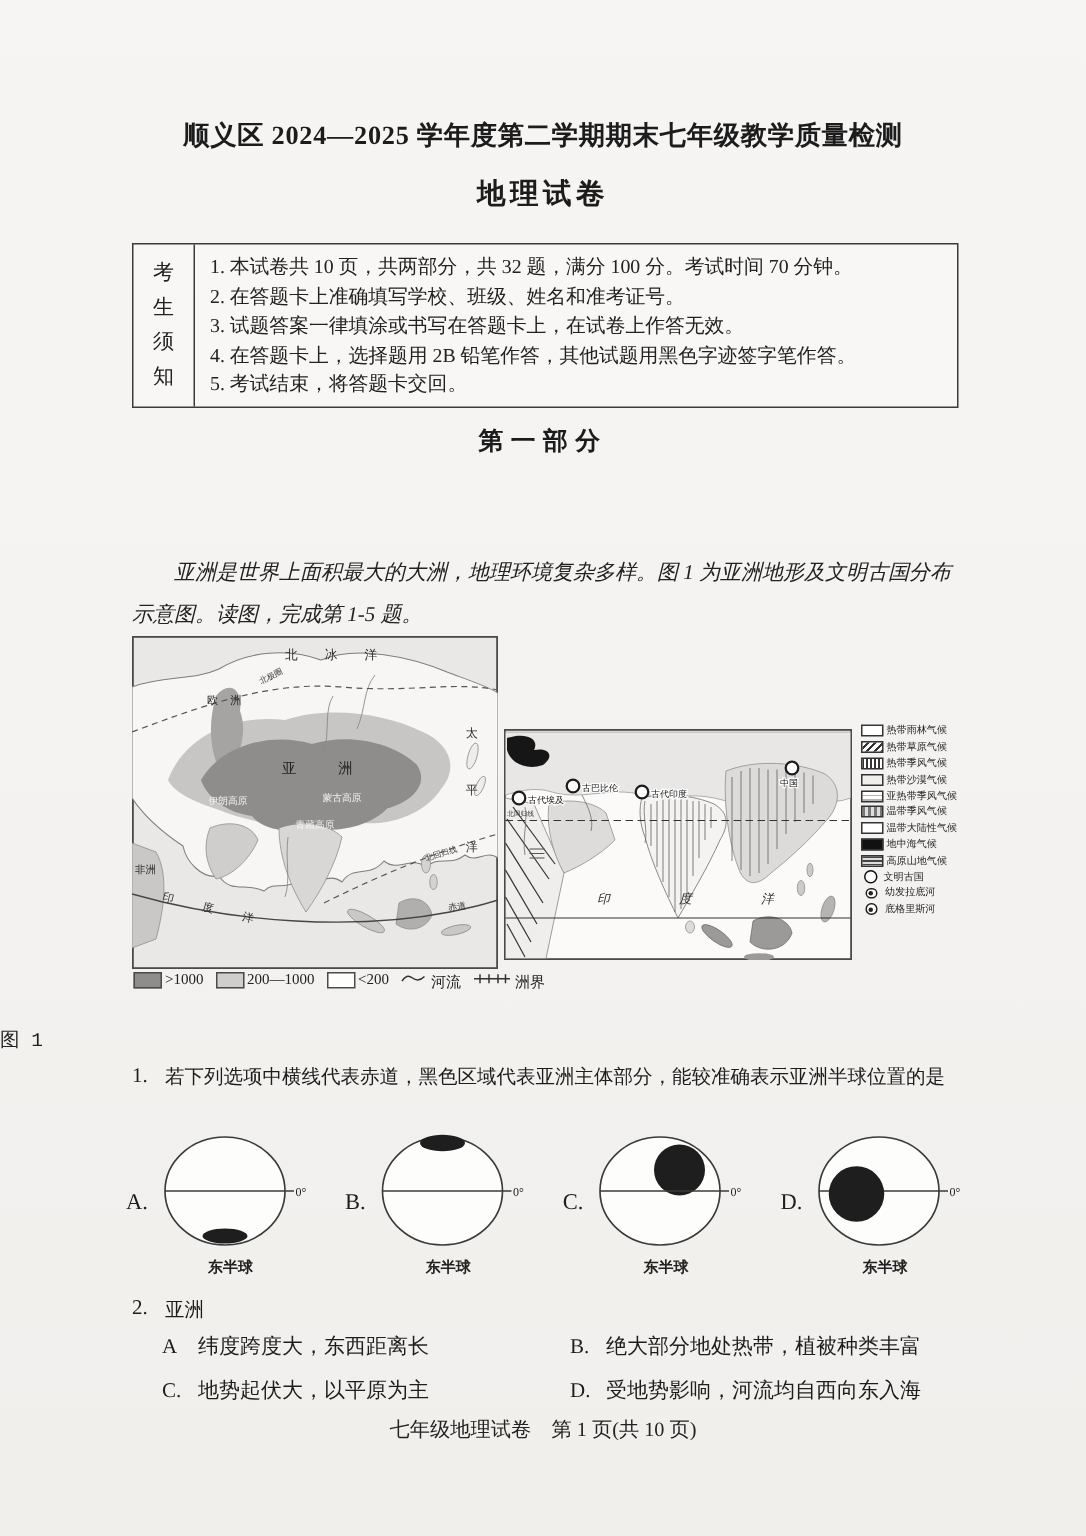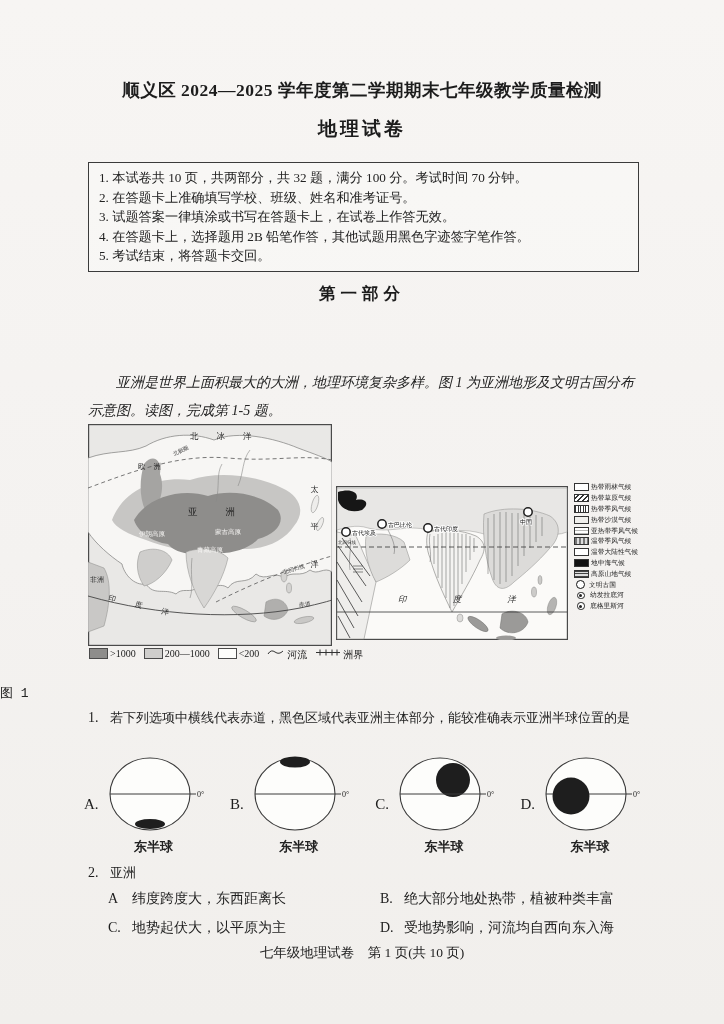--- a/index.html
+++ b/index.html
@@ -58,40 +58,43 @@
   .fig-caption{position:absolute;top:684px;left:0;right:0;text-align:left;
                font-size:13px;color:#222;font-family:Liberation Mono, monospace;}
   .q1{position:absolute;top:705px;left:88px;width:552px;display:flex;}
   .q-num{width:22px;font-size:14px;color:#1d1d1d;line-height:26.5px;flex:none;}
   .q-text{flex:1;font-size:13px;line-height:26.5px;color:#1d1d1d;}
   .hemi-row{position:absolute;top:752px;left:84px;width:560px;display:flex;
             justify-content:space-between;}
   .hemi{display:flex;align-items:center;}
   .hemi-letter{font-size:15px;color:#1d1d1d;margin-right:1px;}
   .hemi-fig{display:flex;flex-direction:column;align-items:center;}
-  .hemi-caption{font-size:13px;font-weight:bold;color:#222;margin-top:-2px;}
+  .hemi-caption{font-size:10px;font-weight:bold;color:#222;margin-top:-2px;}
   .q2{position:absolute;top:860px;left:88px;width:552px;display:flex;}
   .q2-opts-row{position:absolute;left:108px;width:540px;display:flex;}
   .q2-row1{top:888px;}
   .q2-row2{top:917px;}
   .opt{display:flex;font-size:14px;color:#1d1d1d;line-height:21px;}
   .opt-left{width:272px;flex:none;}
   .opt-label{width:24px;flex:none;}
   .footer{position:absolute;top:944px;left:0;right:0;text-align:center;
           font-size:13.5px;color:#222;}
 </style>
 </head>
 <body>
 
 <div class="page">
 
   <div class="title">顺义区 2024—2025 学年度第二学期期末七年级教学质量检测</div>
   <div class="subtitle">地理试卷</div>
 
   <div class="notice">
+    <div class="notice-side">
+      <div class="notice-side-text">考生须知</div>
+    </div>
     <div class="notice-items">
       <div class="notice-item">1. 本试卷共 10 页，共两部分，共 32 题，满分 100 分。考试时间 70 分钟。</div>
       <div class="notice-item">2. 在答题卡上准确填写学校、班级、姓名和准考证号。</div>
       <div class="notice-item">3. 试题答案一律填涂或书写在答题卡上，在试卷上作答无效。</div>
       <div class="notice-item">4. 在答题卡上，选择题用 2B 铅笔作答，其他试题用黑色字迹签字笔作答。</div>
       <div class="notice-item">5. 考试结束，将答题卡交回。</div>
     </div>
   </div>
 
   <div class="part-heading">第一部分</div>

